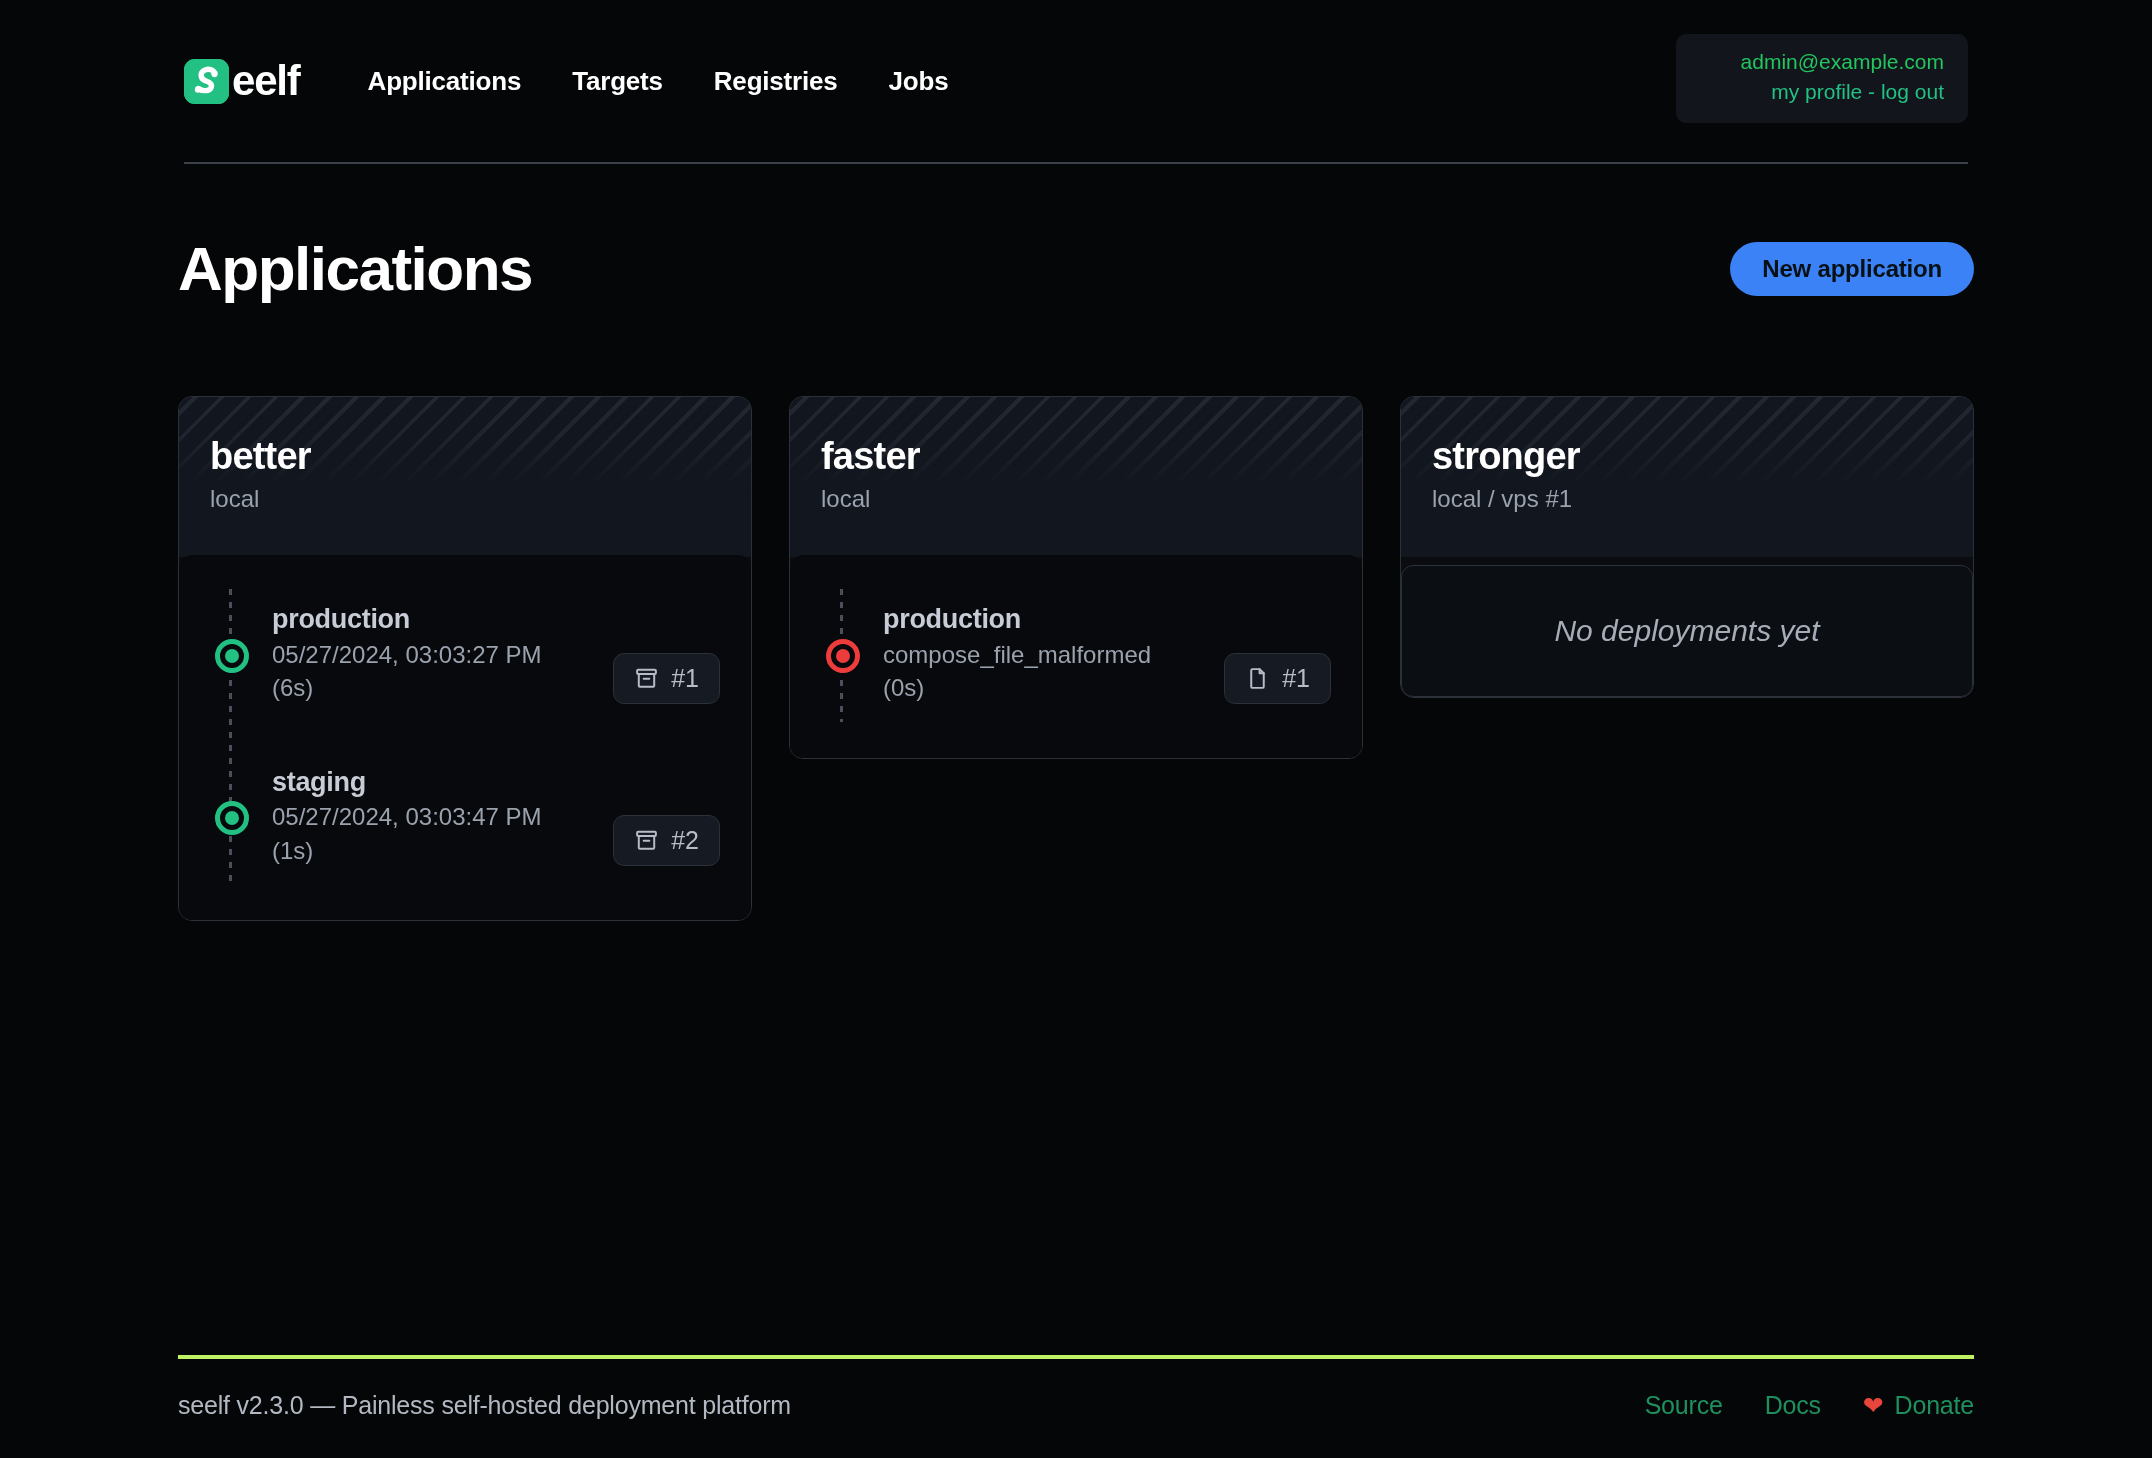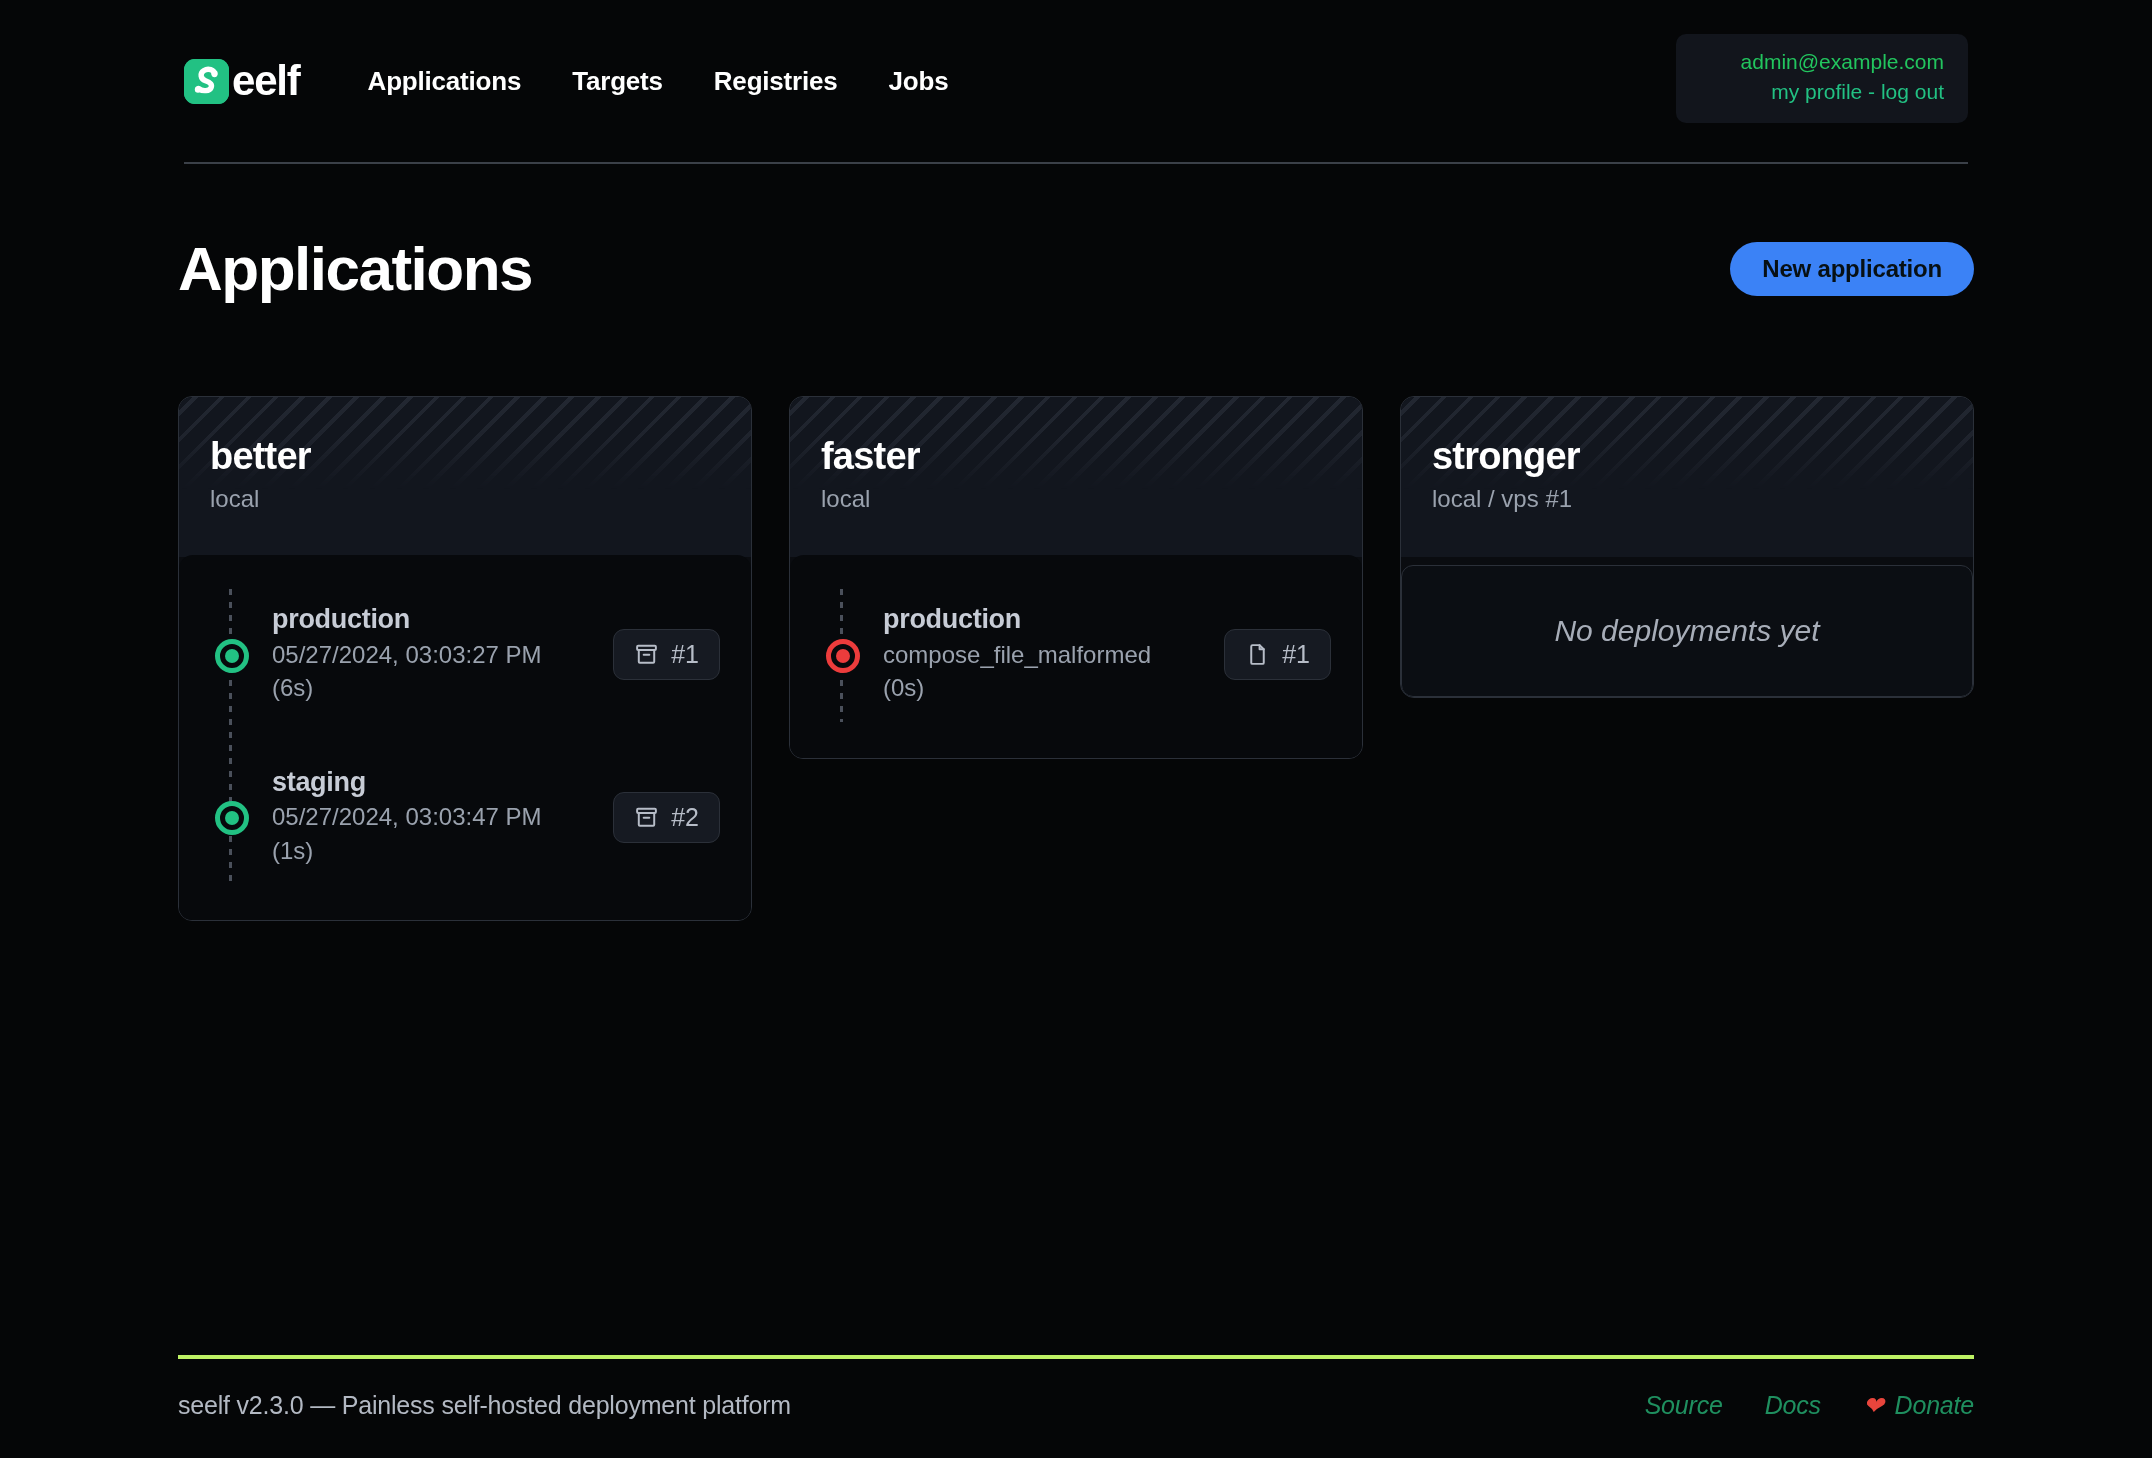--- a/index.html
+++ b/index.html
@@ -205,21 +205,21 @@
     top: 0;
     bottom: 0;
     width: 3px;
     background-image: linear-gradient(to bottom, #4a505b 50%, rgba(0,0,0,0) 0%);
     background-size: 3px 13px;
     background-repeat: repeat-y;
   }
   .deploy {
     position: relative;
     display: flex;
-    align-items: flex-start;
+    align-items: flex-end;
     justify-content: space-between;
     padding: 14px 0 18px 0;
     gap: 25px;
   }
   .deploy + .deploy { margin-top: 30px; }
   .dot {
     position: absolute;
     left: -57px;
     top: 50%;
     transform: translateY(-50%);
@@ -305,21 +305,20 @@
   .footer-links {
     display: flex;
     align-items: center;
     gap: 42px;
   }
   .footer-links a {
     font-size: 25px;
     color: #1f8f5f;
     text-decoration: none;
     letter-spacing: -0.2px;
-    font-style: italic;
   }
   .donate { display: inline-flex; align-items: center; gap: 11px; }
   .heart { color: #e8453c; font-size: 25px; line-height: 1; }
 </style>
 </head>
 <body>
 
 <div class="page">
 
   <div class="header">

